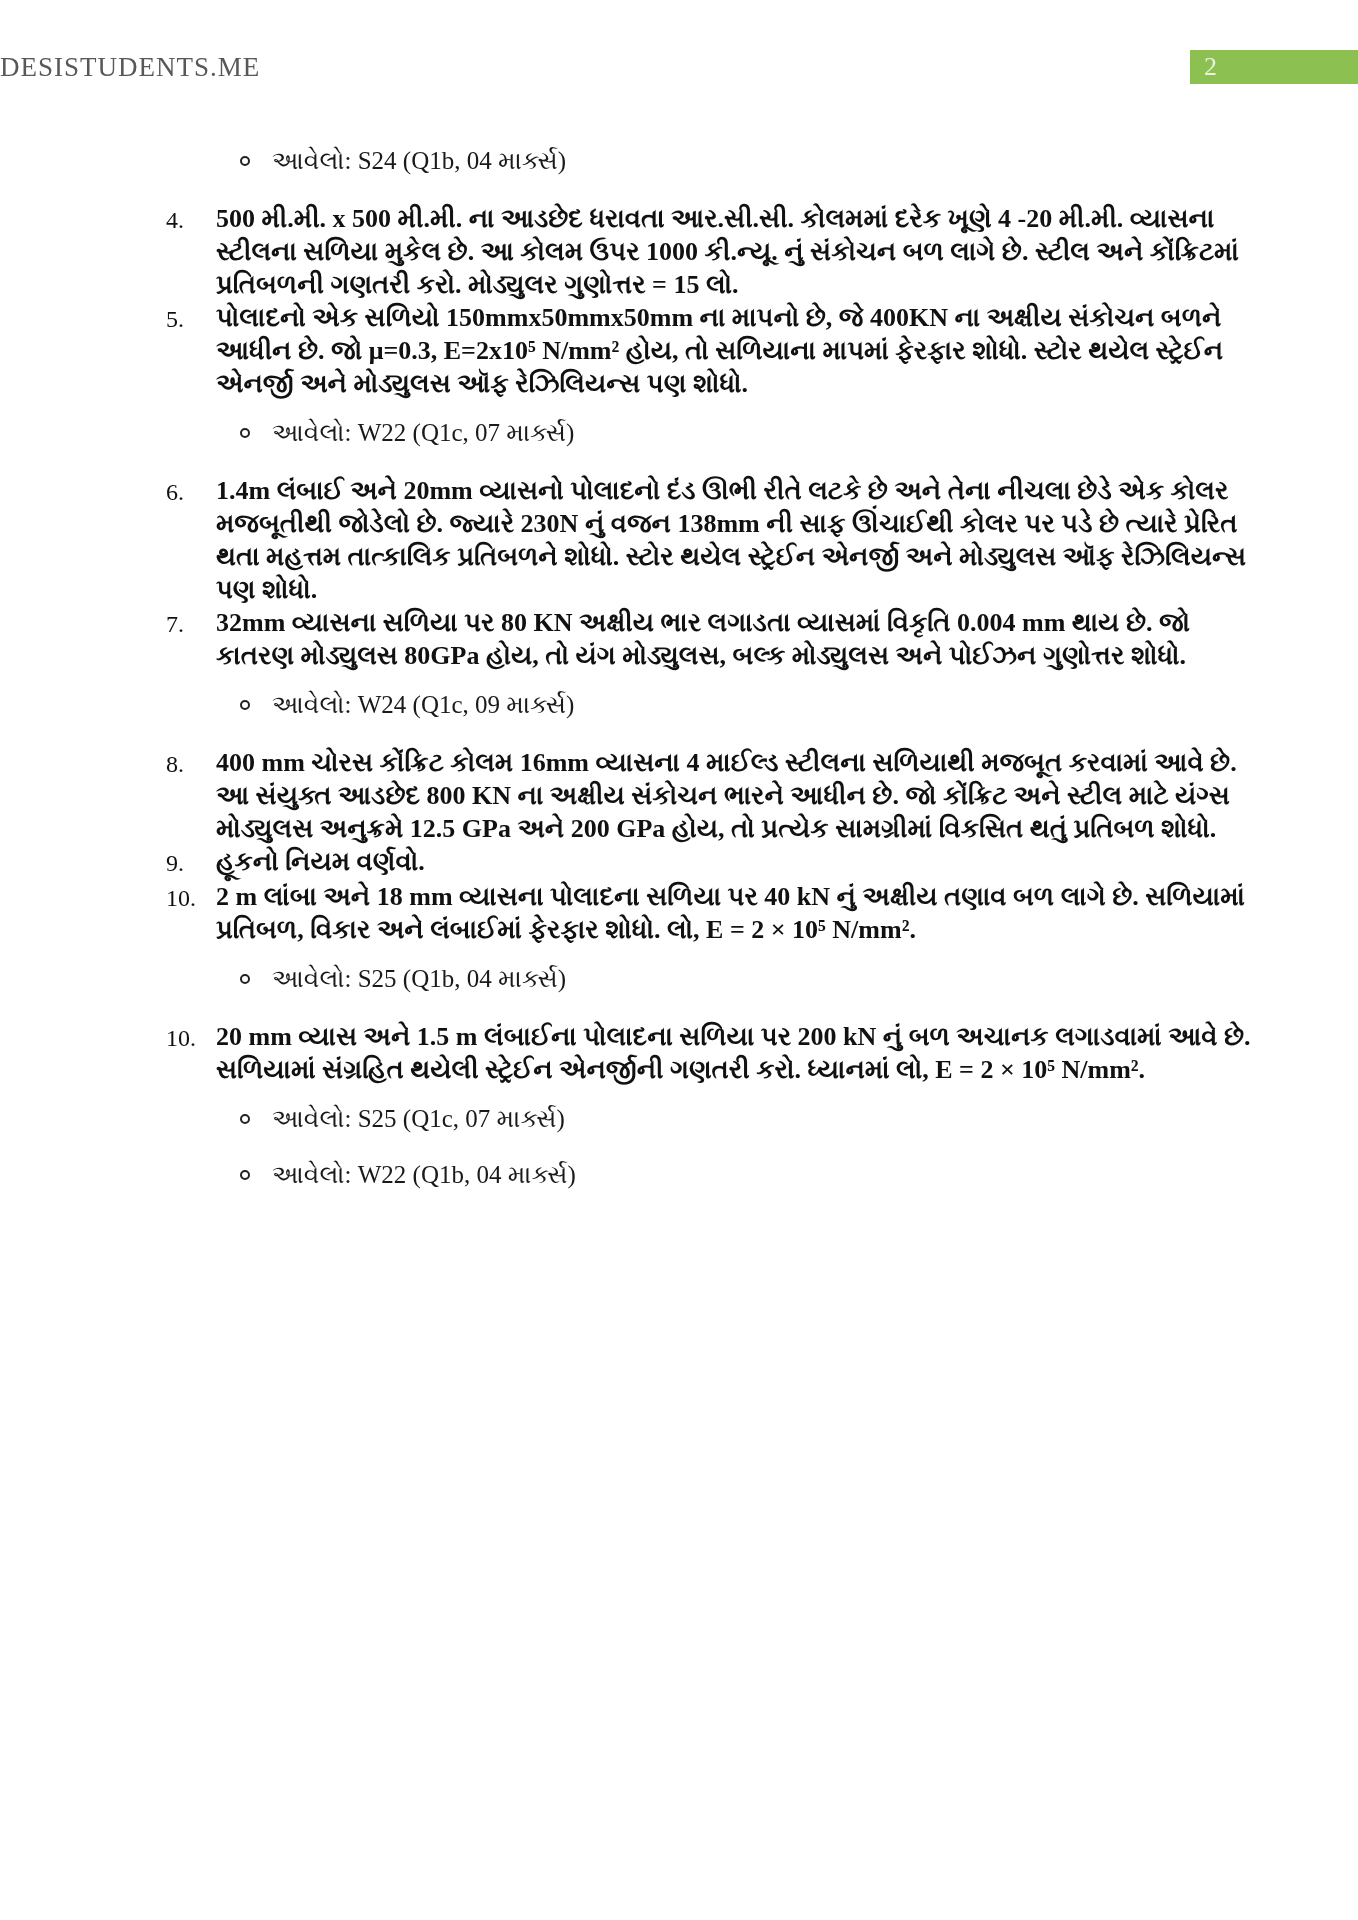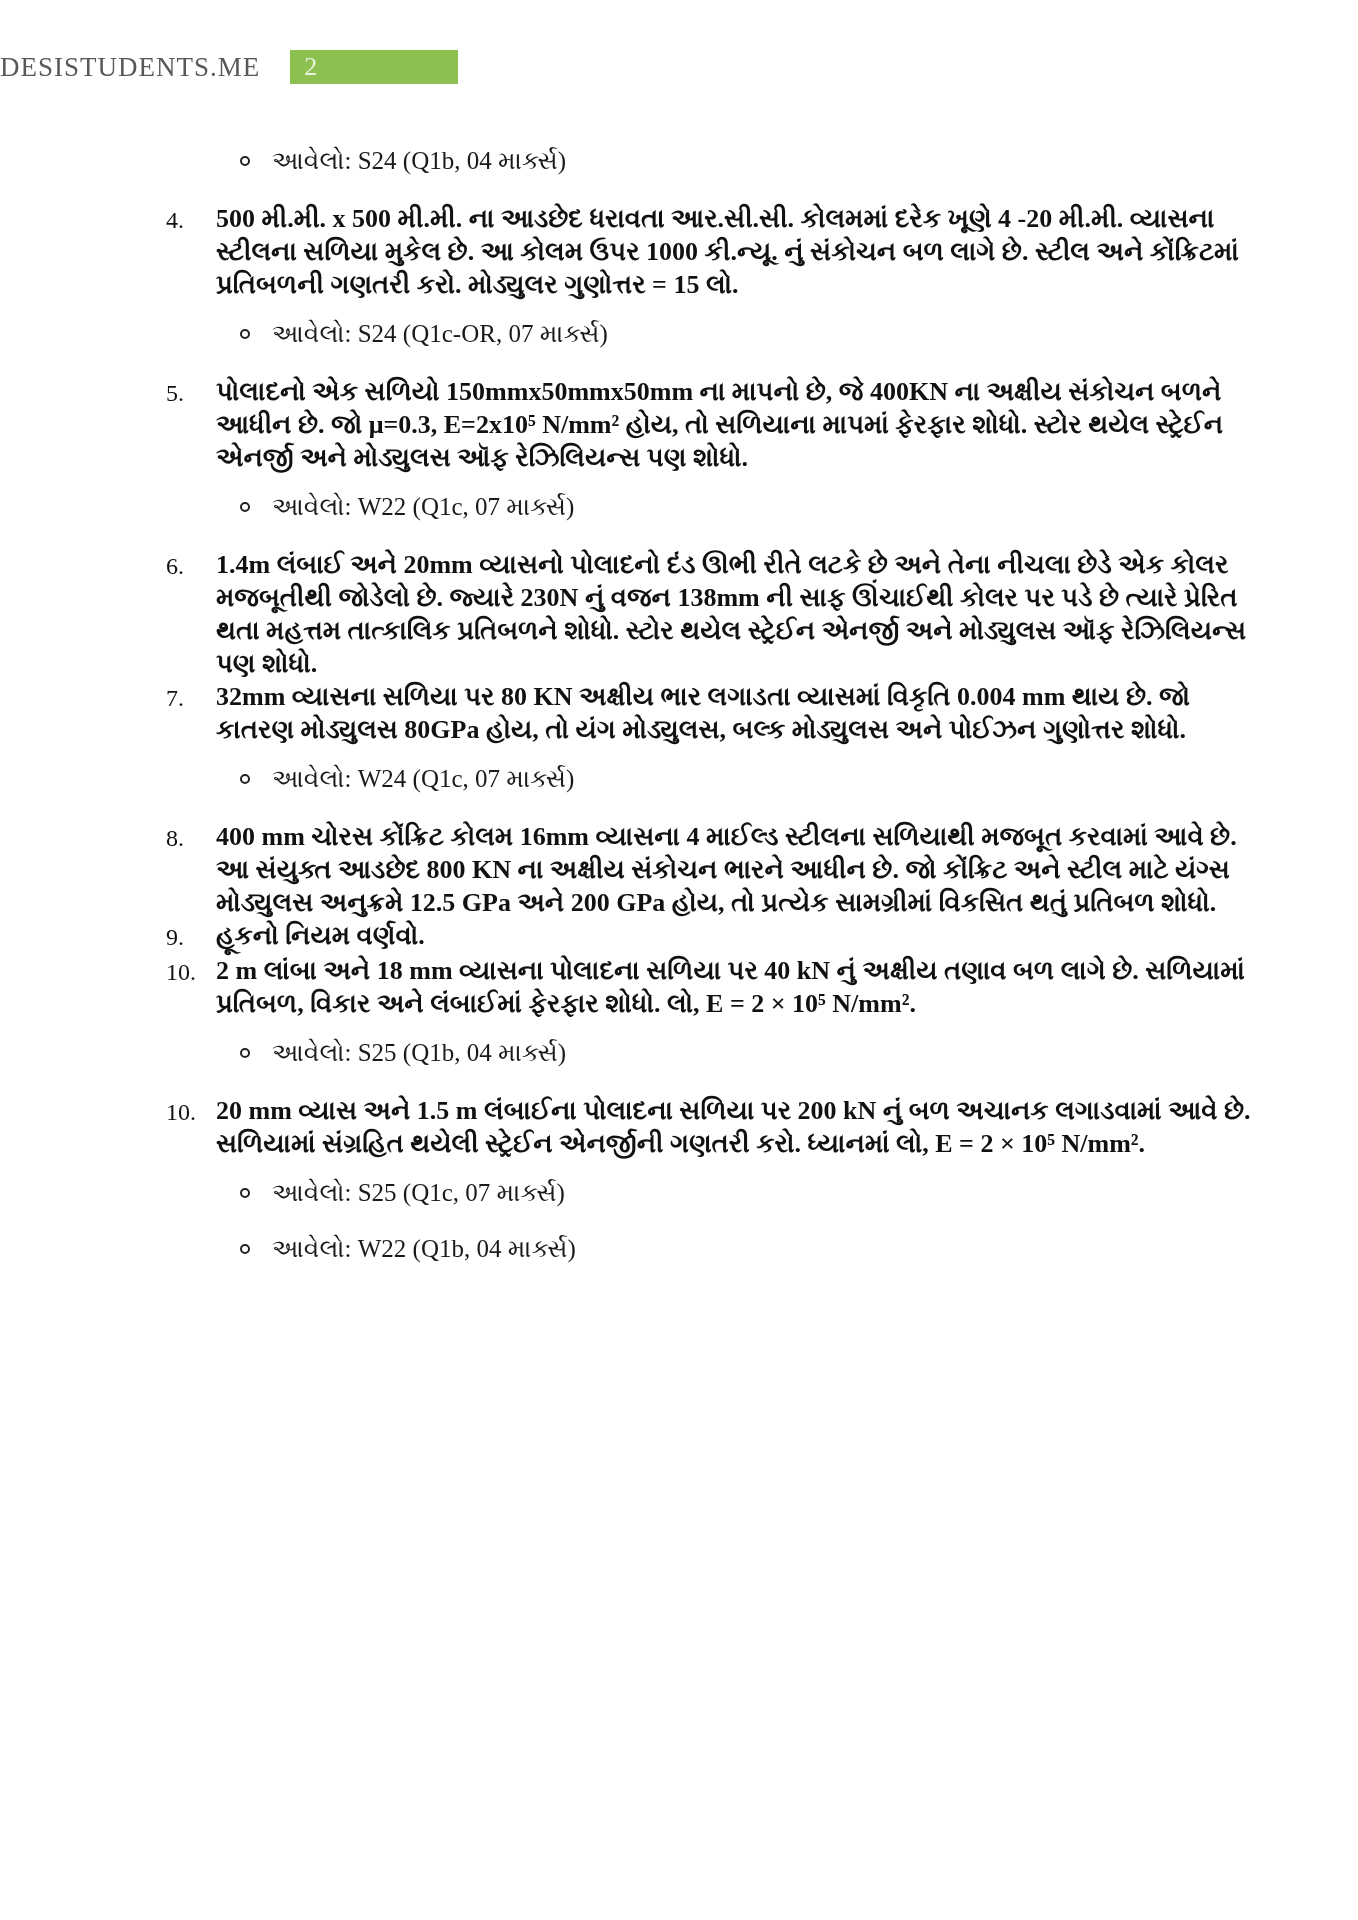--- a/index.html
+++ b/index.html
@@ -9,21 +9,21 @@
     height: 1920px;
     margin: 0 auto;
     background: #ffffff;
     font-family: "Liberation Serif", "DejaVu Serif", serif;
     color: #111111;
     overflow: hidden;
     box-sizing: border-box;
   }
   .header {
     display: flex;
-    justify-content: flex-start;
+    justify-content: space-between;
     align-items: center;
     padding-top: 50px;
   }
   .site-title {
     font-size: 27px;
     color: #58585a;
     letter-spacing: 1px;
     margin-right: 30px;
     white-space: nowrap;
   }
@@ -94,24 +94,20 @@
 
     <div class="source-row">
       <span class="bullet-circle"></span>
       <span>આવેલો: S24 (Q1b, 04 માર્ક્સ)</span>
     </div>
 
     <div class="q-item">
       <div class="q-num">4.</div>
       <div class="q-text">500 મી.મી. x 500 મી.મી. ના આડછેદ ધરાવતા આર.સી.સી. કોલમમાં દરેક ખૂણે 4 -20 મી.મી. વ્યાસના સ્ટીલના સળિયા મુકેલ છે. આ કોલમ ઉપર 1000 કી.ન્યૂ. નું સંકોચન બળ લાગે છે. સ્ટીલ અને કોંક્રિટમાં પ્રતિબળની ગણતરી કરો. મોડ્યુલર ગુણોત્તર = 15 લો.</div>
     </div>
-    <div class="source-row">
-      <span class="bullet-circle"></span>
-      <span>આવેલો: S24 (Q1c-OR, 07 માર્ક્સ)</span>
-    </div>
 
     <div class="q-item">
       <div class="q-num">5.</div>
       <div class="q-text">પોલાદનો એક સળિયો 150mmx50mmx50mm ના માપનો છે, જે 400KN ના અક્ષીય સંકોચન બળને આધીન છે. જો μ=0.3, E=2x10⁵ N/mm² હોય, તો સળિયાના માપમાં ફેરફાર શોધો. સ્ટોર થયેલ સ્ટ્રેઈન એનર્જી અને મોડ્યુલસ ઑફ રેઝિલિયન્સ પણ શોધો.</div>
     </div>
     <div class="source-row">
       <span class="bullet-circle"></span>
       <span>આવેલો: W22 (Q1c, 07 માર્ક્સ)</span>
     </div>
 
@@ -119,21 +115,21 @@
       <div class="q-num">6.</div>
       <div class="q-text">1.4m લંબાઈ અને 20mm વ્યાસનો પોલાદનો દંડ ઊભી રીતે લટકે છે અને તેના નીચલા છેડે એક કોલર મજબૂતીથી જોડેલો છે. જ્યારે 230N નું વજન 138mm ની સાફ ઊંચાઈથી કોલર પર પડે છે ત્યારે પ્રેરિત થતા મહત્તમ તાત્કાલિક પ્રતિબળને શોધો. સ્ટોર થયેલ સ્ટ્રેઈન એનર્જી અને મોડ્યુલસ ઑફ રેઝિલિયન્સ પણ શોધો.</div>
     </div>
 
     <div class="q-item">
       <div class="q-num">7.</div>
       <div class="q-text">32mm વ્યાસના સળિયા પર 80 KN અક્ષીય ભાર લગાડતા વ્યાસમાં વિકૃતિ 0.004 mm થાય છે. જો કાતરણ મોડ્યુલસ 80GPa હોય, તો યંગ મોડ્યુલસ, બલ્ક મોડ્યુલસ અને પોઈઝન ગુણોત્તર શોધો.</div>
     </div>
     <div class="source-row">
       <span class="bullet-circle"></span>
-      <span>આવેલો: W24 (Q1c, 07 માર્ક્સ)</span>
+      <span>આવેલો: W24 (Q1c, 09 માર્ક્સ)</span>
     </div>
 
     <div class="q-item">
       <div class="q-num">8.</div>
       <div class="q-text">400 mm ચોરસ કોંક્રિટ કોલમ 16mm વ્યાસના 4 માઈલ્ડ સ્ટીલના સળિયાથી મજબૂત કરવામાં આવે છે. આ સંયુક્ત આડછેદ 800 KN ના અક્ષીય સંકોચન ભારને આધીન છે. જો કોંક્રિટ અને સ્ટીલ માટે યંગ્સ મોડ્યુલસ અનુક્રમે 12.5 GPa અને 200 GPa હોય, તો પ્રત્યેક સામગ્રીમાં વિકસિત થતું પ્રતિબળ શોધો.</div>
     </div>
 
     <div class="q-item">
       <div class="q-num">9.</div>
       <div class="q-text">હૂકનો નિયમ વર્ણવો.</div>

